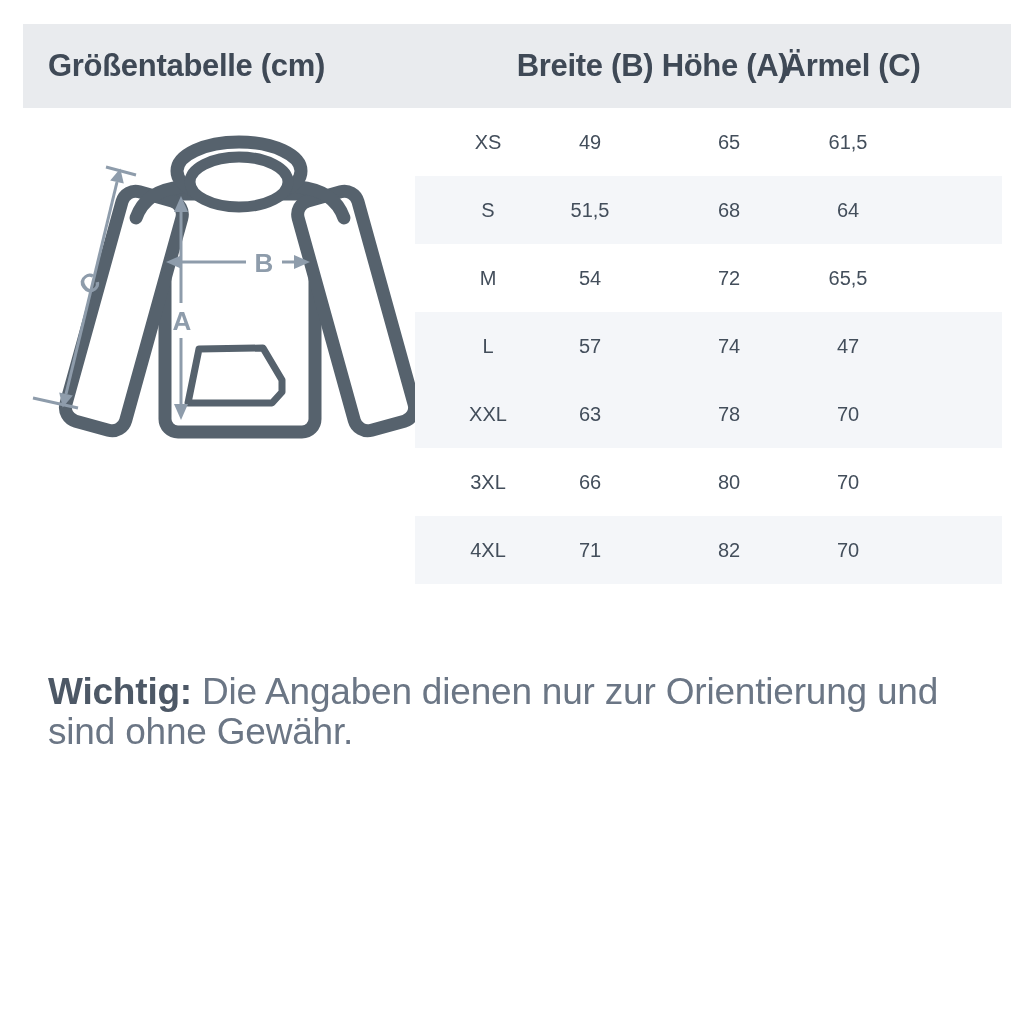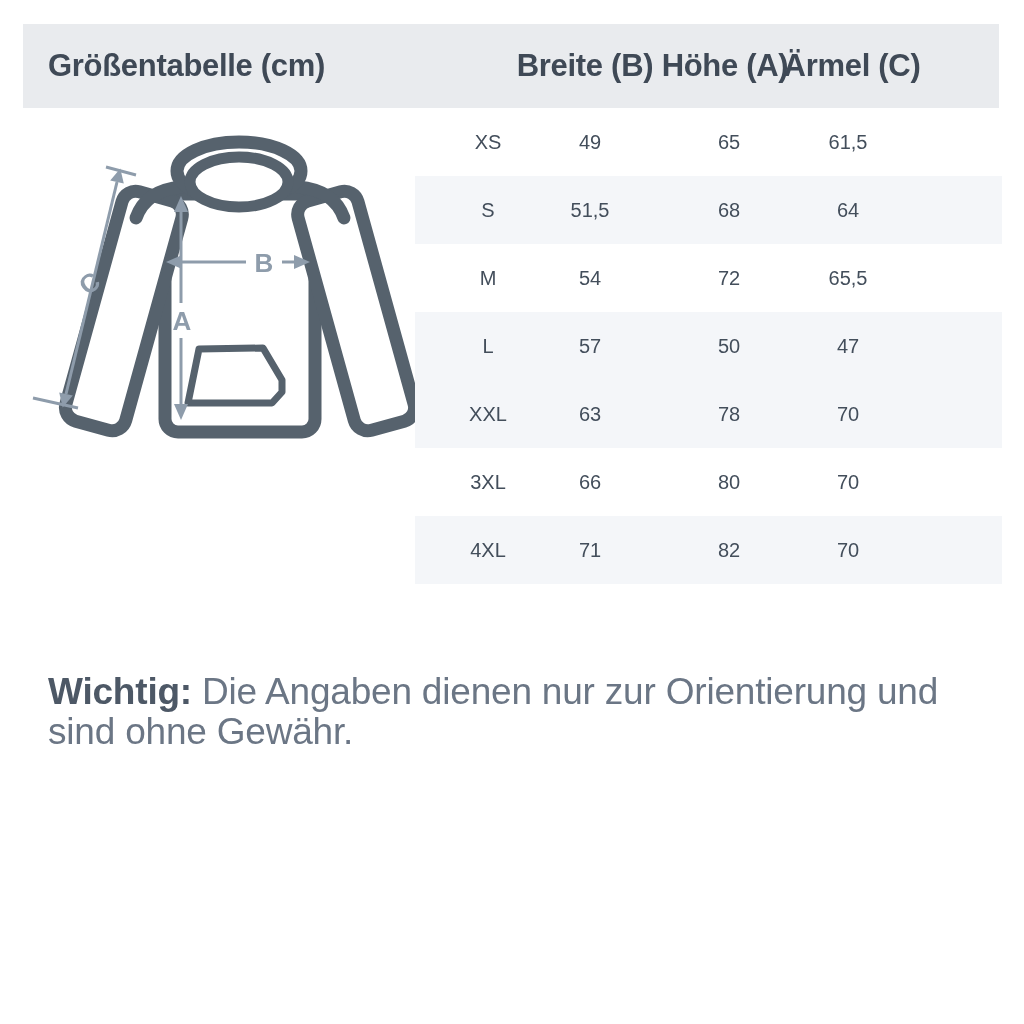--- a/index.html
+++ b/index.html
@@ -10,20 +10,21 @@
     background: #ffffff;
     font-family: "Liberation Sans", sans-serif;
     overflow: hidden;
   }
   
   .header-bar {
     position: absolute;
     left: 23px; top: 24px;
     width: 976px; height: 84px;
     background: var(--header-bg, #e9ebee);
+    padding-left: 12px;
   }
   .page-title {
     position: absolute;
     left: 25px; top: 0; height: 84px;
     display: flex; align-items: center;
     font-size: 31px; font-weight: bold;
     letter-spacing: -0.3px;
     color: var(--heading-text, #3f4956);
     white-space: nowrap;
   }
@@ -173,21 +174,21 @@
       </div>
       <div class="trow">
         <span class="cell c1">M</span>
         <span class="cell c2">54</span>
         <span class="cell c3">72</span>
         <span class="cell c4">65,5</span>
       </div>
       <div class="trow alt">
         <span class="cell c1">L</span>
         <span class="cell c2">57</span>
-        <span class="cell c3">50</span>
+        <span class="cell c3">74</span>
         <span class="cell c4">47</span>
       </div>
       <div class="trow alt">
         <span class="cell c1">XXL</span>
         <span class="cell c2">63</span>
         <span class="cell c3">78</span>
         <span class="cell c4">70</span>
       </div>
       <div class="trow">
         <span class="cell c1">3XL</span>

